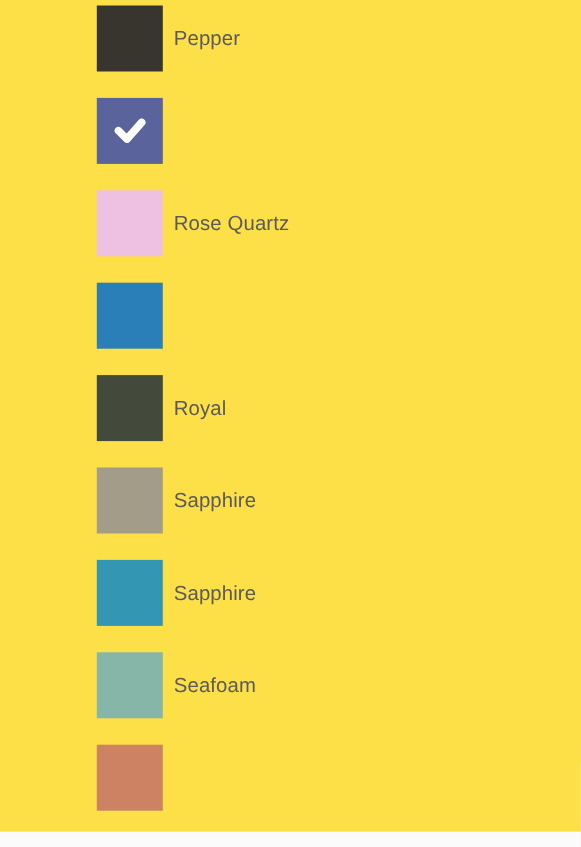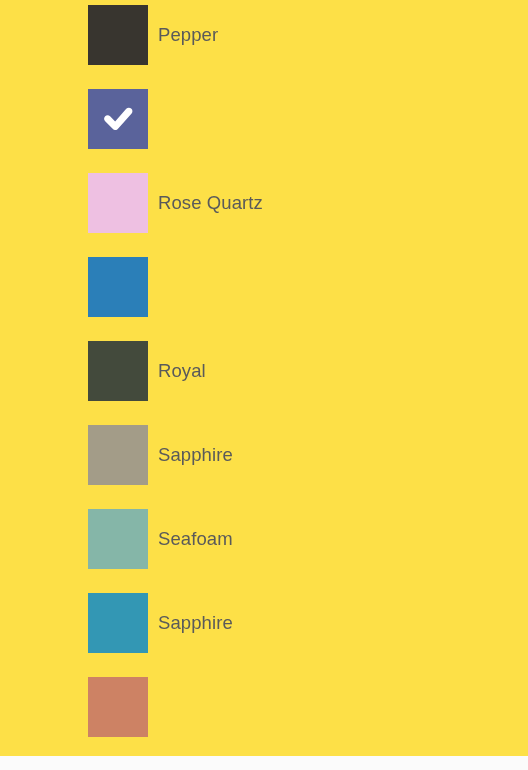--- a/index.html
+++ b/index.html
@@ -108,26 +108,26 @@
       </div>
       <div class="swatch-cell">
         <div class="swatch-chip" style="background: rgb(67, 74, 60);"></div>
         <span class="swatch-label">Royal</span>
       </div>
       <div class="swatch-cell">
         <div class="swatch-chip" style="background: rgb(163, 156, 136);"></div>
         <span class="swatch-label">Sapphire</span>
       </div>
       <div class="swatch-cell">
+        <div class="swatch-chip" style="background: rgb(51, 151, 180);"></div>
+        <span class="swatch-label">Sapphire</span>
+      </div>
+      <div class="swatch-cell">
         <div class="swatch-chip" style="background: rgb(133, 182, 168);"></div>
         <span class="swatch-label">Seafoam</span>
-      </div>
-      <div class="swatch-cell">
-        <div class="swatch-chip" style="background: rgb(51, 151, 180);"></div>
-        <span class="swatch-label">Sapphire</span>
       </div>
       <div class="swatch-cell">
         <div class="swatch-chip" style="background: rgb(205, 130, 100);"></div>
       </div>
     </div>
 
   <div class="bottom-band"></div>
 
 </div>
 

